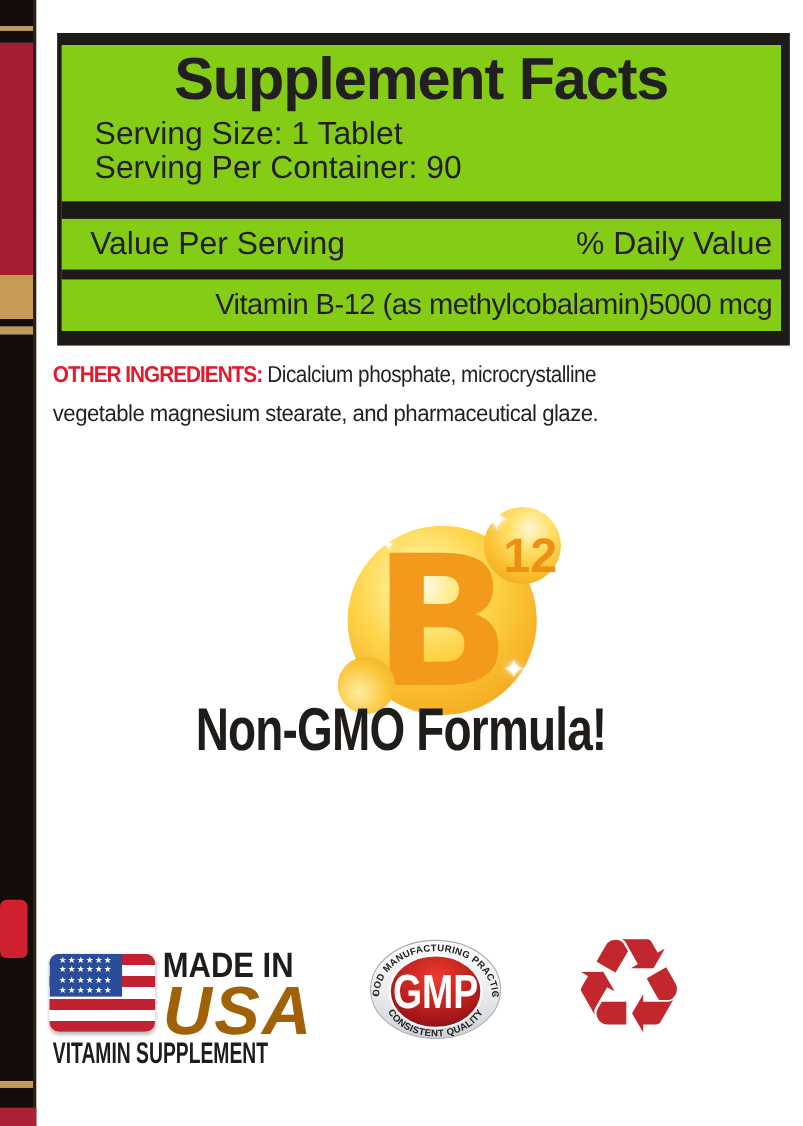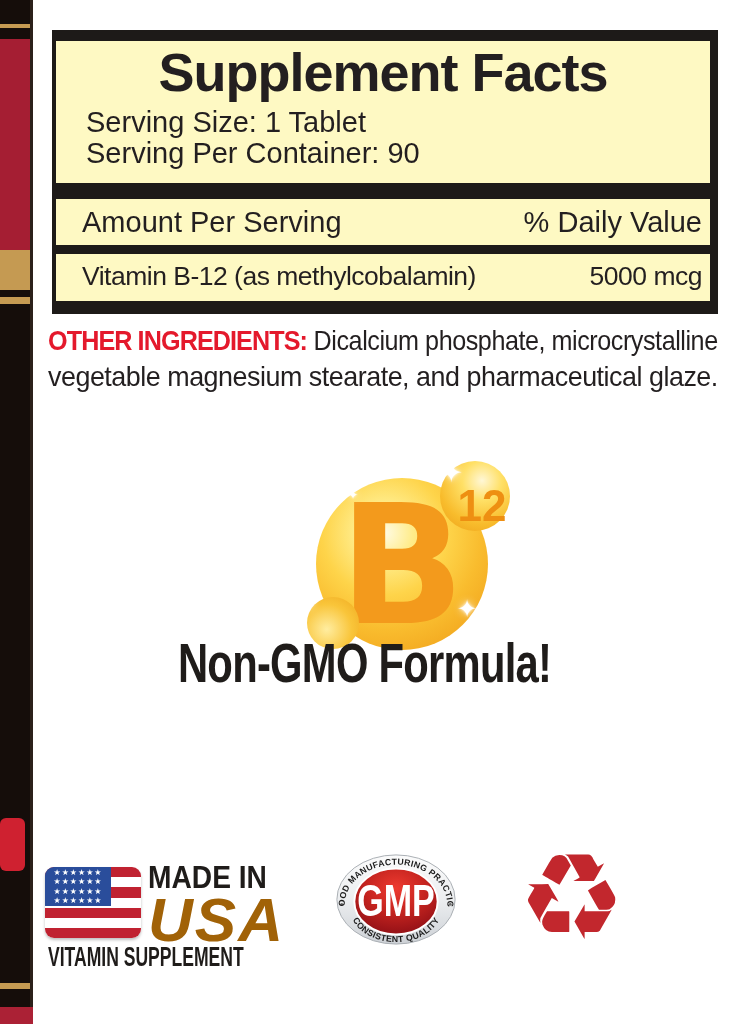--- a/index.html
+++ b/index.html
@@ -8,35 +8,35 @@
         font-family:"Liberation Sans","DejaVu Sans",sans-serif;color:#231f20;}
 
   
   .strip{position:absolute;left:0;top:0;width:30px;height:1024px;display:flex;flex-direction:column;}
   .strip-edge{position:absolute;left:30px;top:0;width:3px;height:1024px;background:#2b201a;}
   .seg{width:100%;}
   .strip-red-tab{position:absolute;left:0;top:818px;width:25px;height:53px;border-radius:6px;z-index:2;}
   .strip-bottom-red{position:absolute;left:0;top:1007px;width:33px;height:17px;z-index:3;}
 
   
-  .sf-box{position:absolute;left:52px;top:30px;width:666px;height:284px;background:#fef9c3;
+  .sf-box{position:absolute;left:52px;top:30px;width:666px;height:284px;background:#84cc16;
           border:solid #1d1a18;border-width:11px 8px 13px 4px;}
   .sf-title{margin-top:2px;text-align:center;font-size:54px;line-height:58px;font-weight:bold;letter-spacing:-1px;}
   .sf-serving{margin-top:6px;padding-left:30px;font-size:29px;line-height:31px;}
   .bar-thick{margin-top:14px;height:16px;background:#1d1a18;}
   .sf-header{display:flex;justify-content:space-between;align-items:center;height:46px;
              padding:0 8px 0 26px;font-size:29px;}
   .bar-thin{height:9px;background:#1d1a18;}
   .sf-row{display:flex;align-items:center;height:44px;padding:0 8px 0 26px;font-size:26.5px;letter-spacing:-0.5px;}
-  .sf-row .n-name{flex:1;}
+  .sf-row .n-name{flex:1;text-align:right;}
   .sf-row .n-dv{margin-left:14px;}
 
   
   .oi{position:absolute;left:48px;top:323px;width:670px;}
-  .oi-line{height:35.5px;font-size:28px;line-height:35.5px;letter-spacing:-0.5px;}
+  .oi-line{height:35.5px;font-size:21px;line-height:35.5px;letter-spacing:-0.5px;}
   .oi-label{font-weight:bold;letter-spacing:-1px;}
   .fit-line{display:inline-block;white-space:nowrap;transform-origin:left center;}
 
   
   .b12-sphere{position:absolute;left:316px;top:478px;width:172px;height:172px;border-radius:50%;
     background:radial-gradient(circle at 40% 32%, #fffbe3 0%, #ffec8a 18%, #fed44a 40%, #f9bc2e 62%, #f2a71f 84%, #eda11d 100%);
     display:flex;align-items:center;justify-content:center;}
   .b12-letter{font-family:"DejaVu Sans",sans-serif;font-weight:bold;font-size:165px;line-height:165px;
     color:#f39a1c;padding-top:4px;}
   .b12-ball{position:absolute;left:440px;top:461px;width:70px;height:70px;border-radius:50%;
@@ -95,21 +95,21 @@
   <div class="strip-bottom-red" style="background:#ab2135;"></div>
 
   <div class="sf-box">
     <div class="sf-title">Supplement Facts</div>
     <div class="sf-serving">
       <div>Serving Size: 1 Tablet</div>
       <div>Serving Per Container: 90</div>
     </div>
     <div class="bar-thick"></div>
     <div class="sf-header">
-      <span>Amount Per Serving</span>
+      <span>Value Per Serving</span>
       <span>% Daily Value</span>
     </div>
     <div class="bar-thin"></div>
     <div class="sf-row">
       <span class="n-name">Vitamin B-12 (as methylcobalamin)</span>
       <span class="n-amt">5000 mcg</span>
     </div>
   </div>
 
   <div class="oi">

